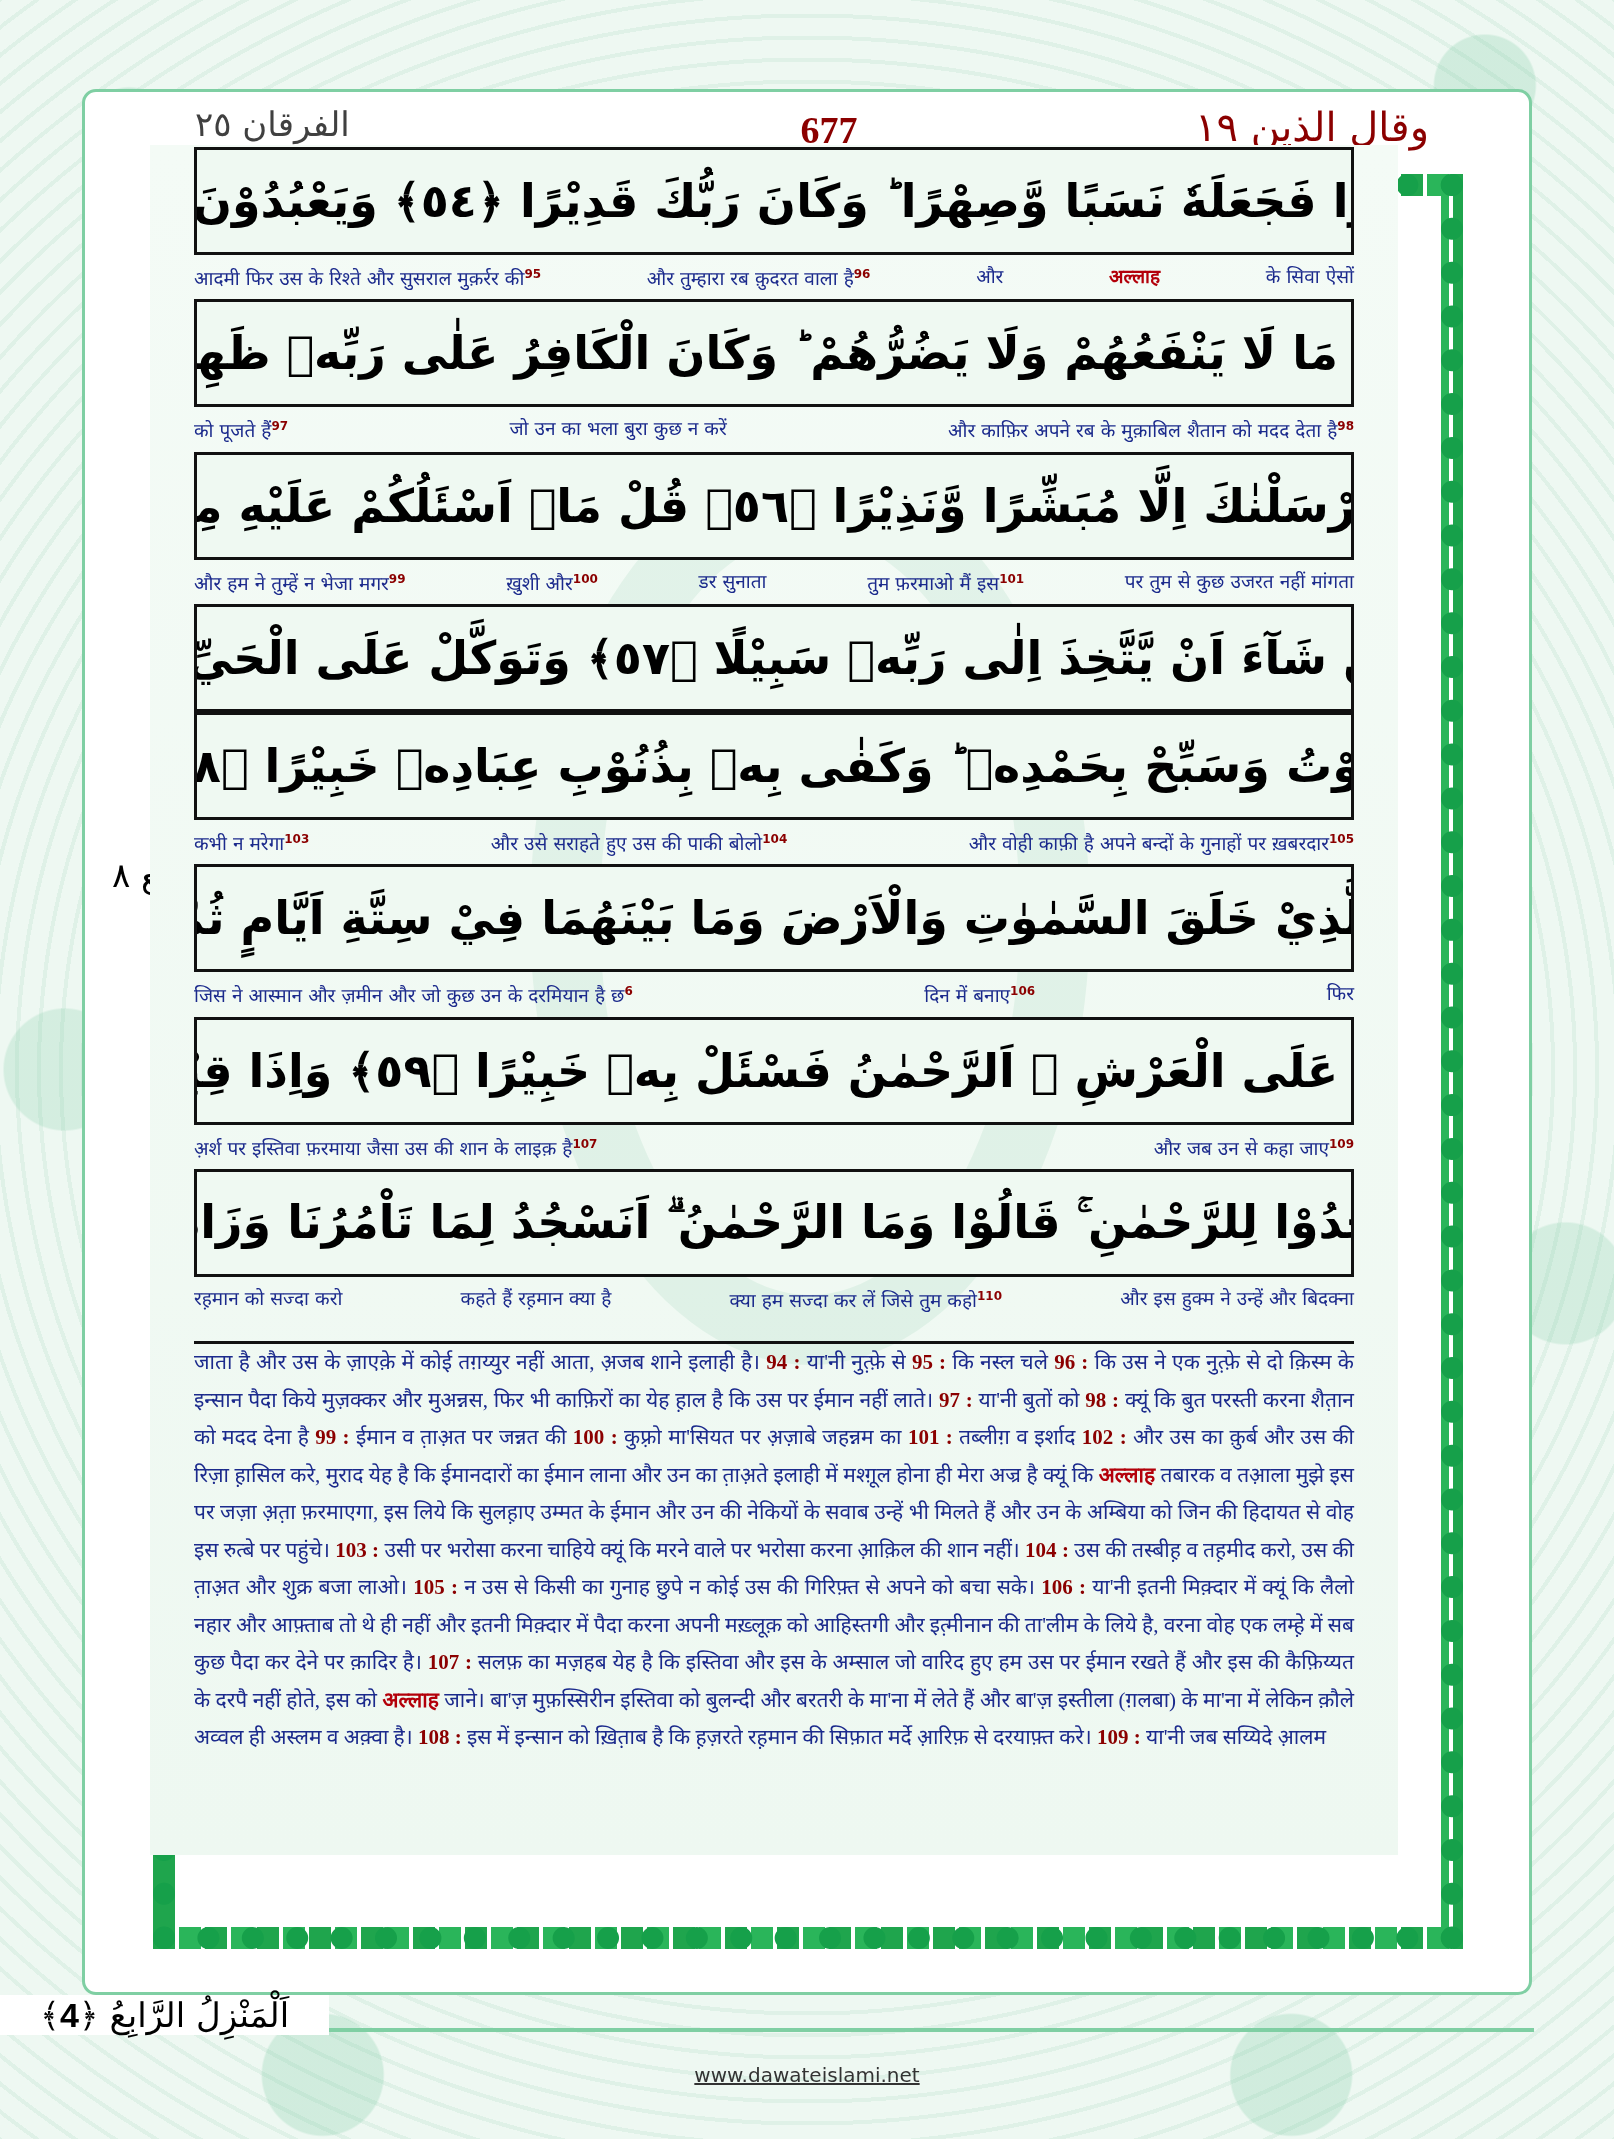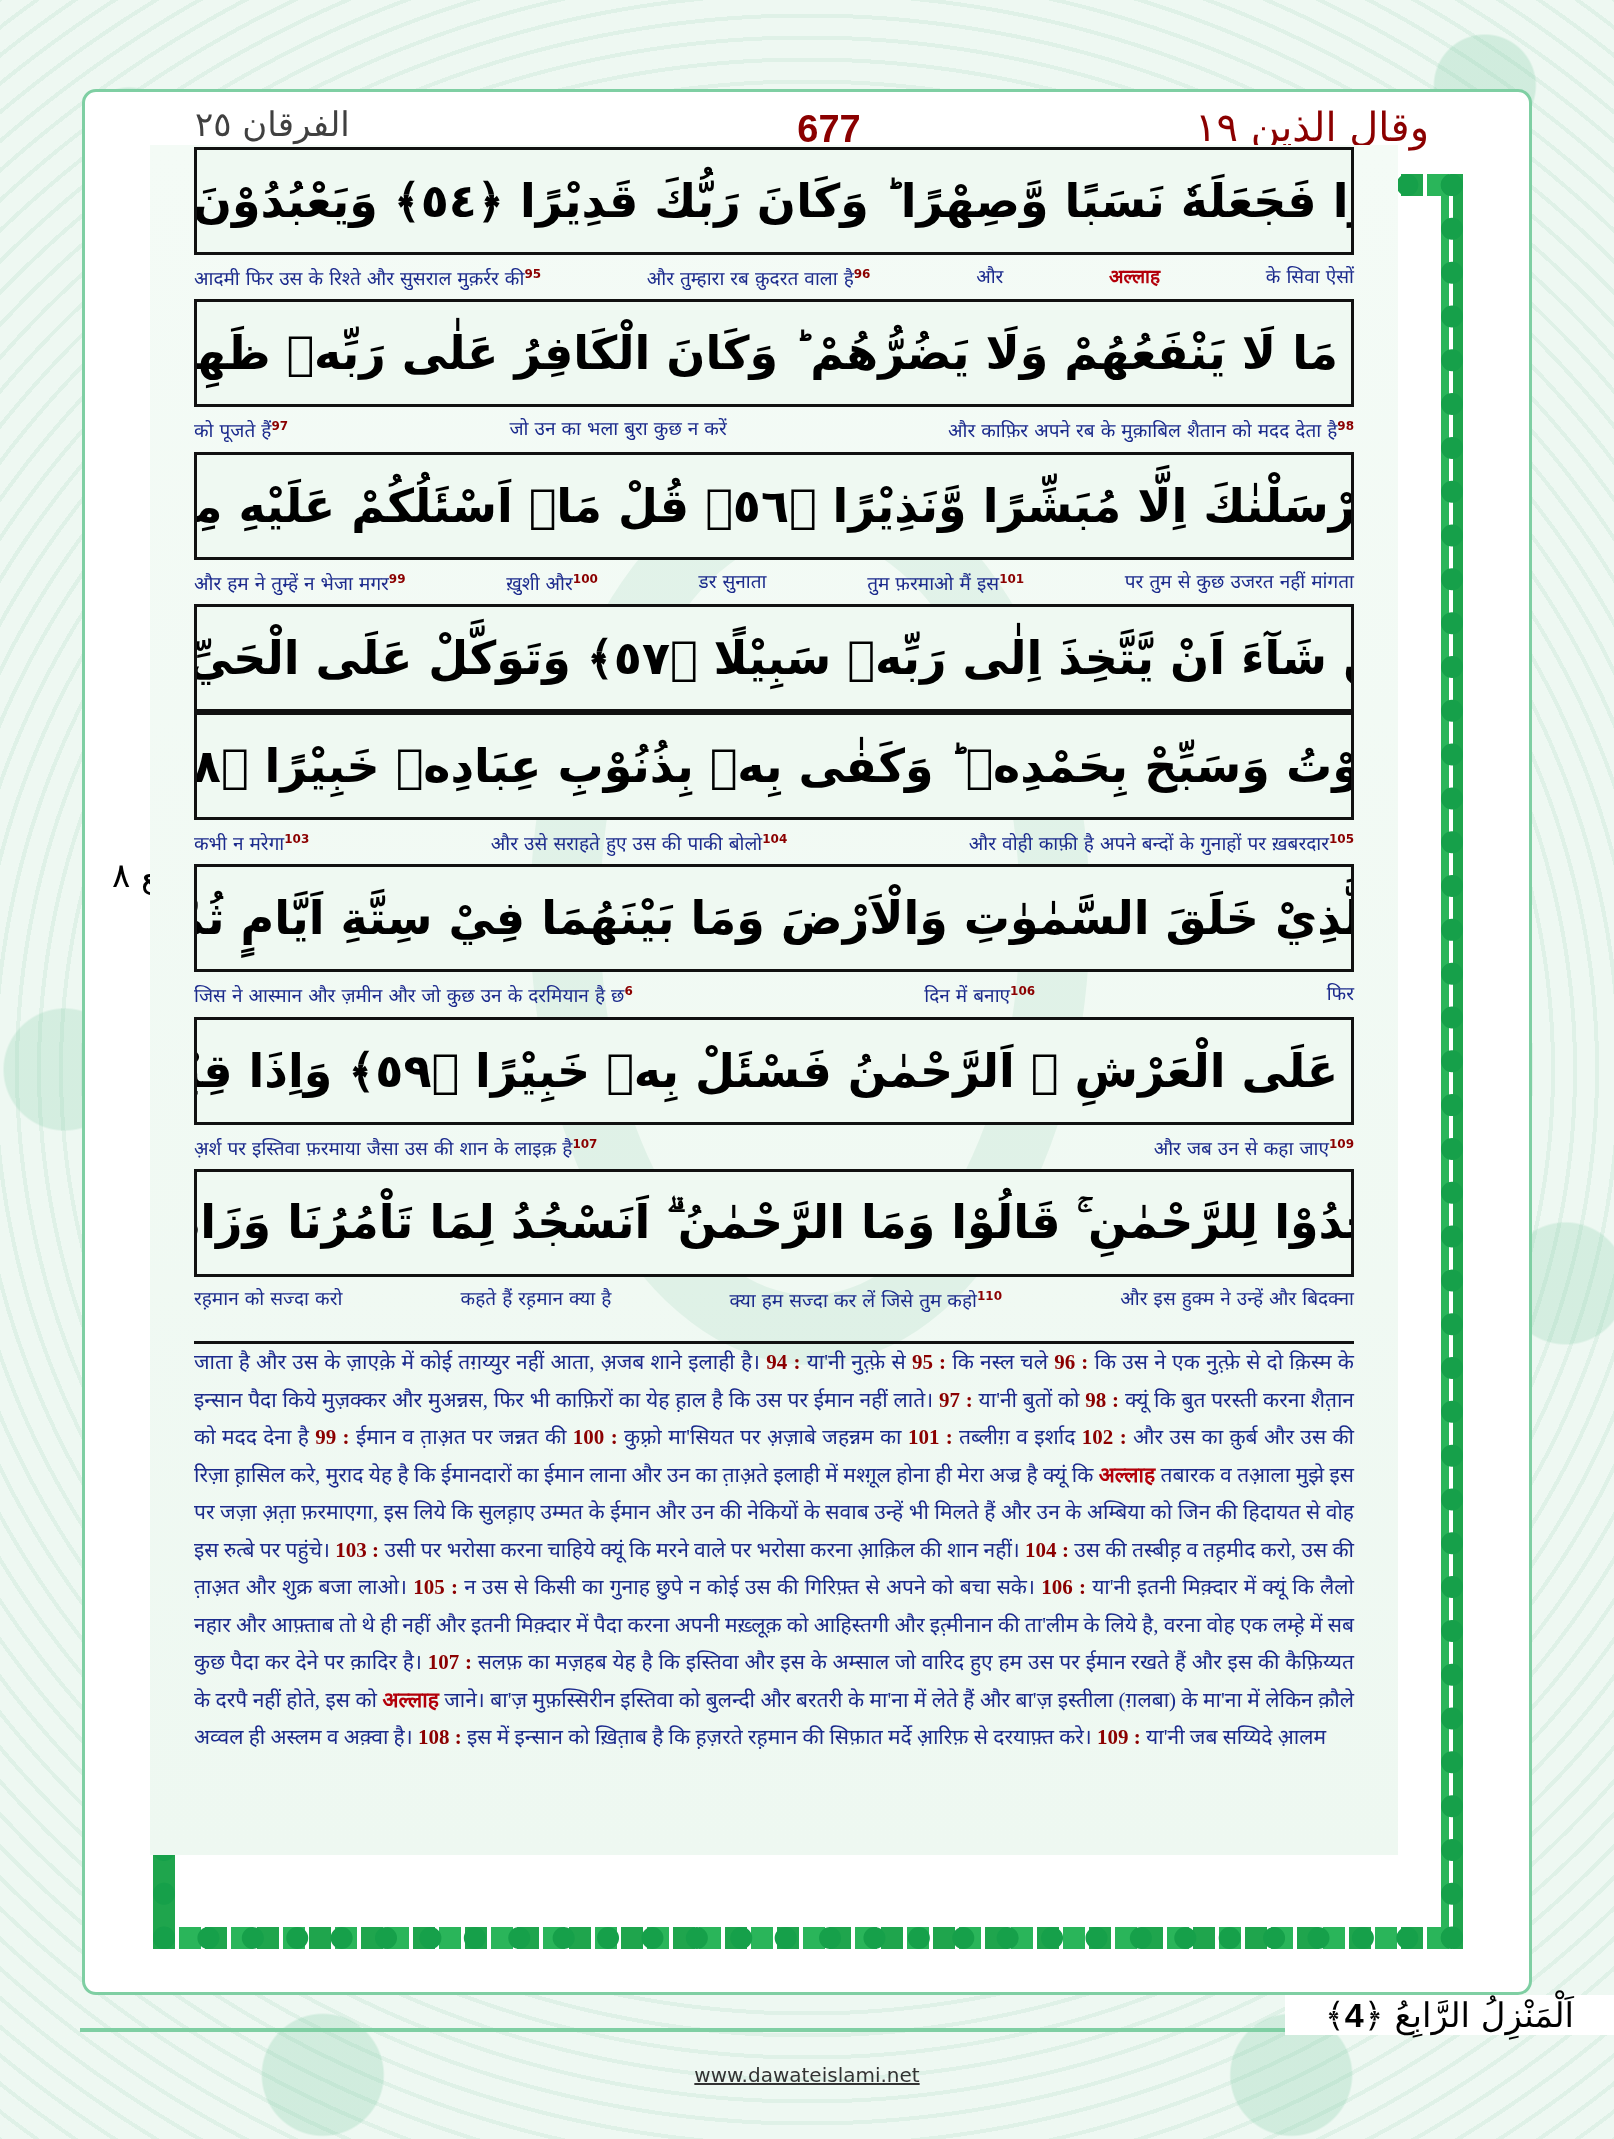--- a/index.html
+++ b/index.html
@@ -12,21 +12,21 @@
       radial-gradient(circle at 4% 50%, rgba(120,200,160,.22) 0 60px, transparent 62px),
       radial-gradient(circle at 97% 60%, rgba(120,200,160,.22) 0 60px, transparent 62px),
       radial-gradient(circle at 20% 97%, rgba(120,200,160,.25) 0 60px, transparent 62px),
       radial-gradient(circle at 80% 97%, rgba(120,200,160,.25) 0 60px, transparent 62px),
       repeating-radial-gradient(circle at 50% 50%, #eef8f2 0 18px, #dff1e7 18px 22px);
   }
   .page{position:absolute;left:82px;top:89px;width:1444px;height:1900px;background:#fff;
     border:3px solid #7fcfa3;border-radius:14px;}
   .hdr{position:absolute;top:12px;left:0;right:0;height:50px;}
   .hdr-left{position:absolute;left:110px;top:0;font-family:"DejaVu Serif",serif;font-size:34px;color:#404040;direction:rtl;}
-  .hdr-center{position:absolute;left:0;right:0;text-align:center;top:4px;font-family:Liberation Sans, sans-serif;font-weight:bold;font-size:38px;color:#8b0000;padding-left:44px;}
+  .hdr-center{position:absolute;left:0;right:0;text-align:center;top:4px;font-family:Liberation Serif, serif;font-weight:bold;font-size:38px;color:#8b0000;padding-left:44px;}
   .hdr-right{position:absolute;right:100px;top:0;font-family:"DejaVu Serif",serif;font-size:40px;color:#8b0000;direction:rtl;}
   .border{position:absolute;left:68px;top:82px;width:1310px;height:1775px;
     border:22px solid transparent;
     background:
       linear-gradient(#fff,#fff) padding-box,
       repeating-linear-gradient(90deg,#1fa54d 0 22px,#ffffff 22px 26px,#2ab55a 26px 48px,#fff 48px 52px) border-box;
     box-sizing:border-box;}
   .border::before{content:"";position:absolute;inset:-22px;border:22px dotted #16a04a;border-radius:4px;pointer-events:none;}
   .inner{position:absolute;left:150px;top:145px;width:1248px;height:1710px;
     background:linear-gradient(#f4fbf6,#eef8f1);}
@@ -37,21 +37,21 @@
     font-family:"DejaVu Sans",sans-serif;font-weight:bold;font-size:46px;color:#000;direction:rtl;
     white-space:nowrap;overflow:hidden;}
   .tr{width:1160px;margin:4px auto 6px;font-family:"DejaVu Sans",sans-serif;font-size:19px;
     color:#1b2a8c;display:flex;justify-content:space-between;white-space:nowrap;line-height:30px;align-items:center;}
   .tr sup,.com sup{color:#8b0000;font-weight:bold;font-size:12px;}
   .allah{color:#b3000a;font-weight:bold;}
   .com{position:absolute;left:44px;top:1196px;width:1160px;font-family:Liberation Serif, serif;
     font-size:21px;color:#1b2a8c;line-height:37.5px;text-align:justify;border-top:3px solid #111;}
   .fn{color:#8b0000;font-weight:bold;}
   .side-mark{position:absolute;left:112px;top:855px;font-family:"DejaVu Serif",serif;font-size:34px;color:#000;}
-  .footer{position:absolute;left:0;right:0;top:1995px;text-align:right;}
+  .footer{position:absolute;left:0;right:0;top:1995px;text-align:left;}
   .manzil{display:inline-block;background:#fff;padding:0 40px;font-family:"DejaVu Serif",serif;font-size:34px;color:#000;direction:rtl;}
   .manzil b{font-family:"Liberation Sans",sans-serif;}
   .footline{position:absolute;left:80px;right:80px;top:2028px;height:4px;background:#7fcfa3;}
   .url{position:absolute;left:0;right:0;top:2063px;text-align:center;font-family:"DejaVu Sans",sans-serif;font-size:20px;color:#333;text-decoration:underline;}
 </style>
 </head>
 <body>
 
 <div class="bg-pattern"></div>
 

